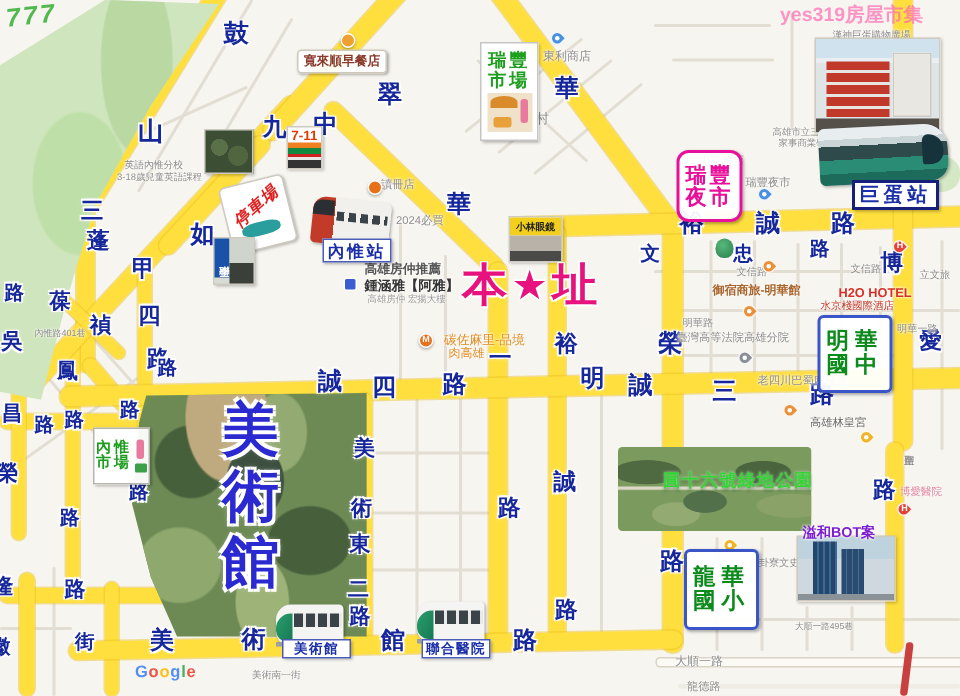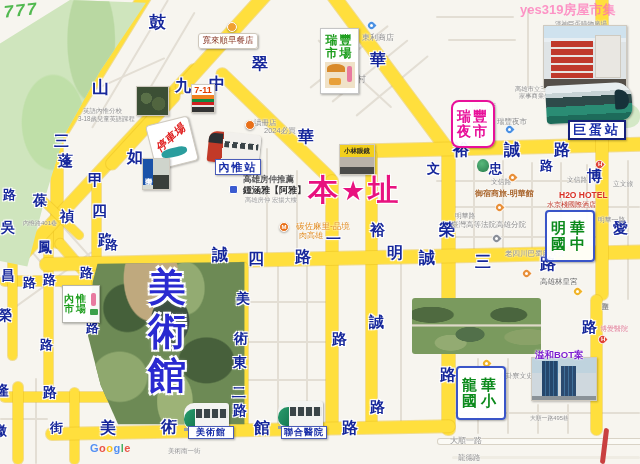--- a/index.html
+++ b/index.html
@@ -170,21 +170,21 @@
   </div>
   <div class="tile" style="left:142px;top:158px;width:28px;height:32px;background:#d8dcd4;display:flex;">
     <div style="width:40%;height:88%;background:#1a52a8;color:#fff;writing-mode:vertical-rl;font-size:7px;font-weight:bold;display:flex;align-items:center;justify-content:center;">全聯</div>
     <div style="flex:1;background:linear-gradient(180deg,#cfd4cc 0 55%,#3a3f3a 55% 100%)"></div>
   </div>
   <div class="tile" style="left:339px;top:144px;width:36px;height:31px;">
     <div style="height:42%;background:#f2cf1c;color:#222;font-weight:bold;font-size:6.5px;display:flex;align-items:center;justify-content:center;">小林眼鏡</div>
     <div style="height:58%;background:linear-gradient(180deg,#b9b2a8 0 60%,#4a4a48 60% 100%)"></div>
   </div>
   <div class="box" style="left:198px;top:33px;width:60px;height:16px;border:1px solid #cfc8bc;border-radius:3px;">
-    <div style="color:#8a3a2a;font-size:8.5px;font-weight:normal;white-space:nowrap;">寬來順早餐店</div>
+    <div style="color:#8a3a2a;font-size:8.5px;font-weight:bold;white-space:nowrap;">寬來順早餐店</div>
   </div>
 
   <div class="train" style="left:208px;top:133px;width:52px;height:31px;transform:rotate(6deg);background:linear-gradient(90deg,#c23a28 0 28%,#f2f0ec 28% 100%);border-radius:8px 4px 3px 3px;">
     <div style="position:absolute;left:30%;top:28%;width:66%;height:22%;background:repeating-linear-gradient(90deg,#3a4448 0 5px,#f2f0ec 5px 8px)"></div>
     <div style="position:absolute;left:0;top:8%;width:26%;height:30%;background:#2a2f33;border-radius:6px 0 0 0;"></div>
   </div>
   <div class="train" style="left:546px;top:84px;width:86px;height:38px;transform:rotate(-3deg);border-radius:4px 16px 12px 4px;background:linear-gradient(180deg,#e8eef0 0 20%,#c8d4d6 20% 32%,#2e4a4a 32% 56%,#2a8c74 56% 80%,#1d6b5a 80% 100%);">
     <div style="position:absolute;right:4%;top:18%;width:16%;height:52%;background:#16323a;border-radius:4px 10px 8px 2px;"></div>
   </div>
   <div class="train" style="left:184px;top:403px;width:45px;height:28px;background:#f4f4f2;border-radius:10px 3px 3px 10px;">
@@ -251,20 +251,23 @@
     <span>美術館</span>
   </div>
   <div class="stbox" style="left:281px;top:426px;width:46px;height:13px;font-size:9px;letter-spacing:1px;border-width:1.5px;">
     <span>聯合醫院</span>
   </div>
 
   <div class="abs" id="museum-big">
     <span>美</span>
     <span>術</span>
     <span>館</span>
+  </div>
+  <div class="abs" style="left:442px;top:313px;z-index:26;color:#35d435;font-size:11.5px;font-weight:bold;letter-spacing:1px;white-space:nowrap;text-shadow:0 0 2px rgba(255,255,255,.7),0 1px 2px rgba(0,60,0,.6);">
+    <span>圓十六號綠地公園</span>
   </div>
   <div class="abs" style="left:535px;top:349px;z-index:30;color:#7d1fd0;font-size:9.5px;font-weight:bold;white-space:nowrap;text-shadow:0 0 2px #fff,0 0 2px #fff;">
     <span>溢和BOT案</span>
   </div>
 
   <div class="abs" id="marker">
     <span>本</span>
     <span class="star">★</span>
     <span>址</span>
   </div>
@@ -338,21 +341,21 @@
       <span class="rc" style="left: 50px; top: 421px; font-size: 13px;">街</span>
     </div>
   <div id="gen-labels">
       <span class="lb" style="left: 362px; top: 33px; font-size: 8px;">東利商店</span>
       <span class="lb" style="left: 330px; top: 74px; font-size: 9px;">華豐新村</span>
       <span class="lb" style="left: 555px; top: 20px; font-size: 6.5px;">漢神巨蛋購物廣場</span>
       <span class="lb" style="left: 584px; top: 34px; font-size: 6.8px; color: rgb(147, 163, 179);">新庄仔路</span>
       <span class="lb" style="left: 83px; top: 107px; font-size: 6.5px;">英語內惟分校</span>
       <span class="lb" style="left: 78px; top: 115px; font-size: 6.3px;">3-18歲兒童英語課程</span>
       <span class="lb" style="left: 254px; top: 119px; font-size: 7.5px;">讀冊店</span>
-      <span class="lb" style="left: 248px; top: 127px; font-size: 7.5px; margin-left: 16px;">2024必買</span>
+      <span class="lb" style="left: 248px; top: 143px; font-size: 7.5px; margin-left: 16px;">2024必買</span>
       <span class="lb" style="left: 23px; top: 220px; font-size: 6px;">內惟路401巷</span>
       <span class="lb" style="left: 243px; top: 175px; font-size: 8.5px; color: rgb(85, 85, 85); font-weight: bold;">高雄房仲推薦</span>
       <span class="lb" style="left: 243px; top: 185px; font-size: 9px; color: rgb(51, 51, 51); font-weight: bold;">鍾涵雅【阿雅】</span>
       <span class="lb" style="left: 245px; top: 196px; font-size: 6.3px; color: rgb(154, 154, 154);">高雄房仲 宏揚大樓</span>
       <span class="lb" style="left: 296px; top: 222px; font-size: 8.5px; color: rgb(224, 138, 30);">碳佐麻里-品境</span>
       <span class="lb" style="left: 299px; top: 231px; font-size: 8px; color: rgb(224, 138, 30);">肉高雄</span>
       <span class="lb" style="left: 466px; top: 103px; font-size: 7.5px;">山東門店</span>
       <span class="lb" style="left: 497px; top: 118px; font-size: 7.5px;">瑞豐夜市</span>
       <span class="lb" style="left: 515px; top: 85px; font-size: 6.3px;">高雄市立三民家商</span>
       <span class="lb" style="left: 519px; top: 92px; font-size: 6.3px;">家事商業學校</span>

